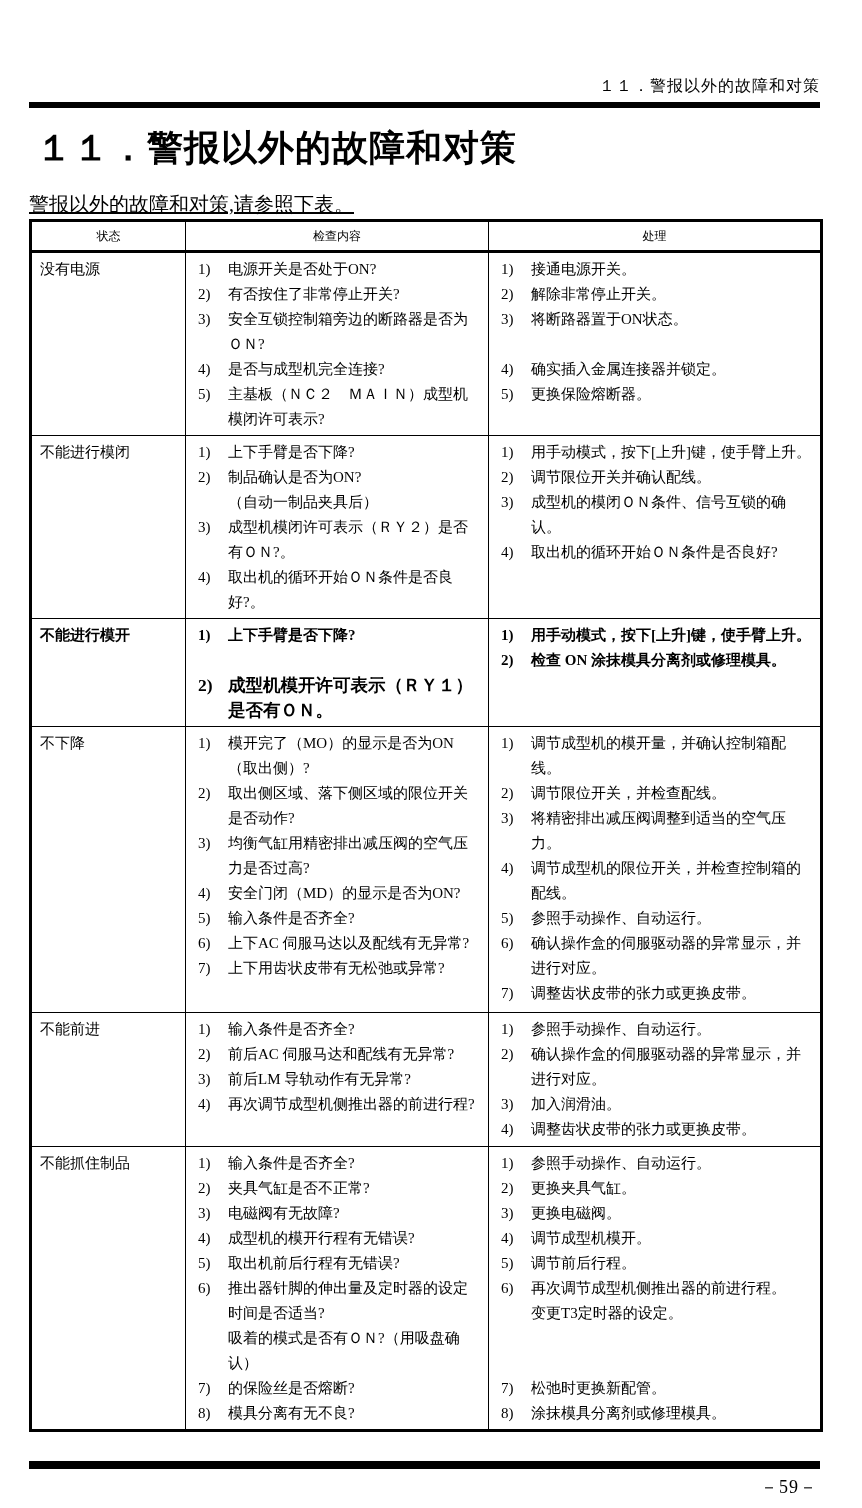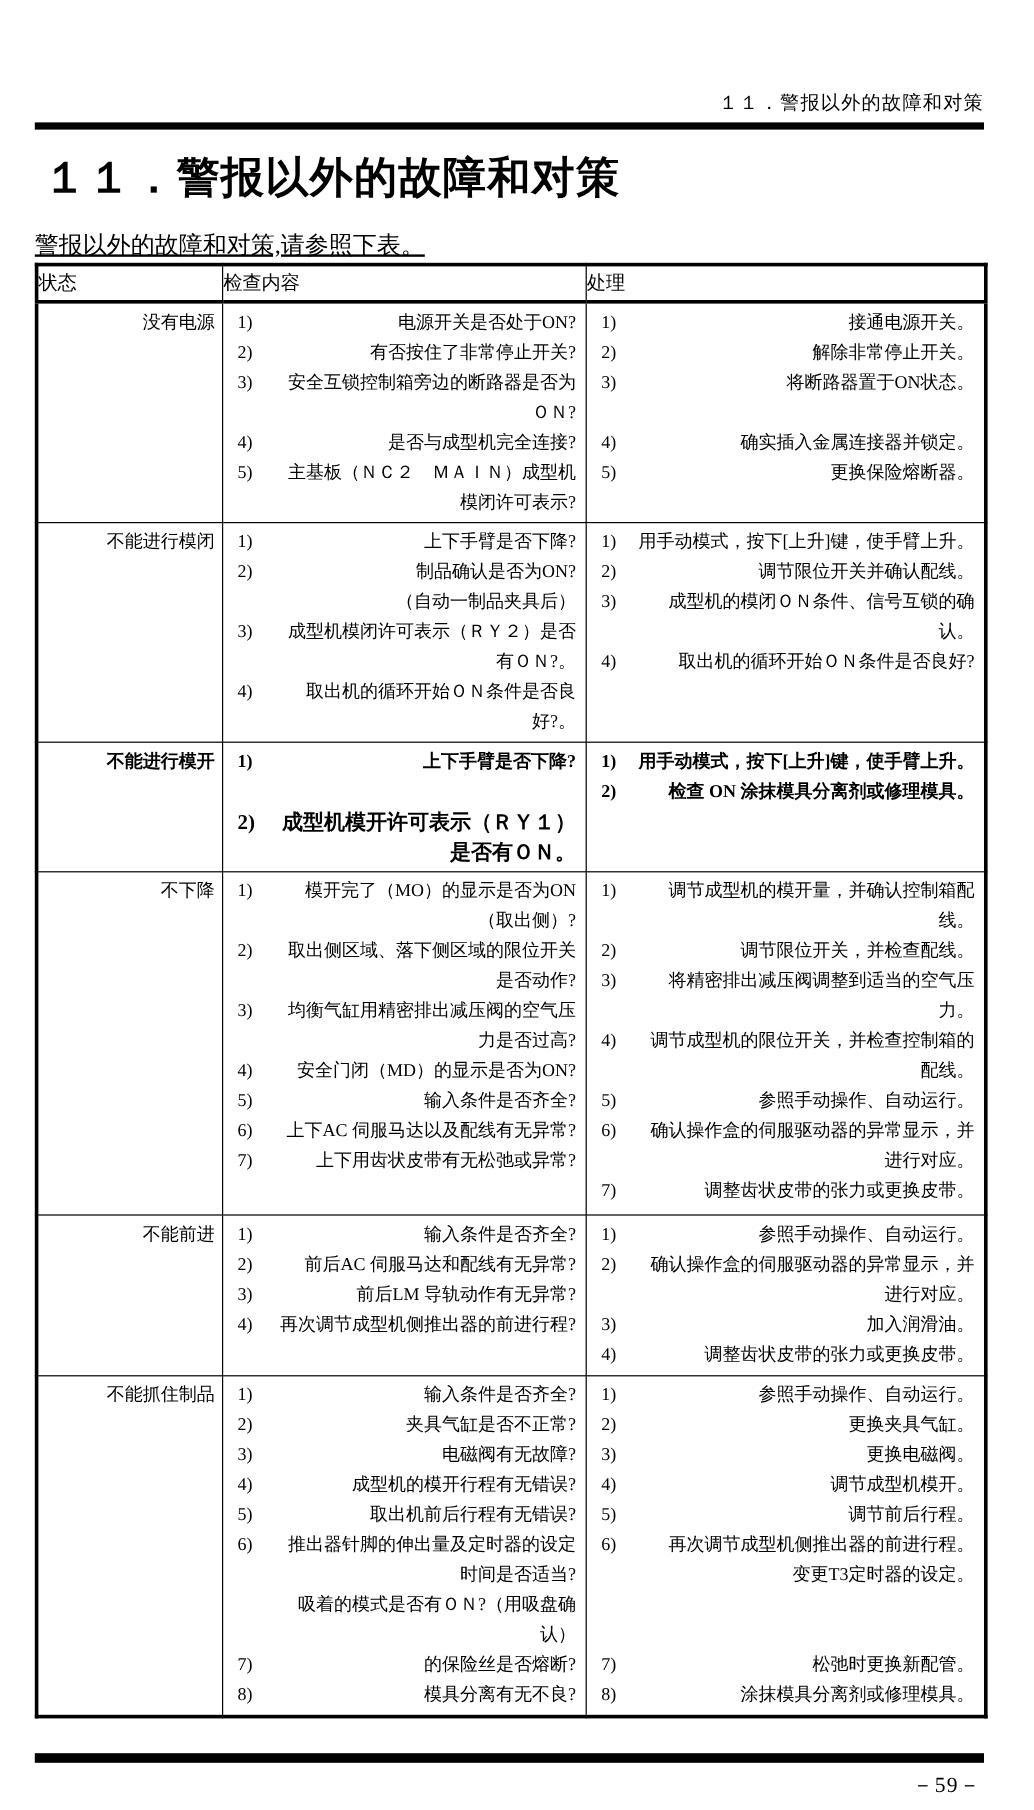--- a/index.html
+++ b/index.html
@@ -21,30 +21,30 @@
   }
   .intro{position:absolute;top:191px;left:29px;font-size:20px;text-decoration:underline;}
   table.main{
     position:absolute;top:219px;left:29px;width:791px;
     border-collapse:collapse;table-layout:fixed;
     border:3px solid #000;
   }
   th,td{border:1px solid #000;padding:0;}
   thead tr{height:31px;}
   thead th{
-    font-size:16px;font-weight:normal;text-align:left;vertical-align:middle;
+    font-size:12px;font-weight:normal;text-align:center;vertical-align:middle;
     border-bottom:3px solid #000;
   }
   tbody tr:nth-child(1){height:182px;}
   tbody tr:nth-child(2){height:180px;}
   tbody tr:nth-child(3){height:106px;font-weight:bold;}
   tbody tr:nth-child(4){height:286px;margin-left:36px;}
   tbody tr:nth-child(5){height:134px;}
   tbody tr:nth-child(6){height:283px;}
-  td{font-size:15px;line-height:25px;vertical-align:top;text-align:right;}
+  td{font-size:15px;line-height:25px;vertical-align:top;}
   td.status{padding:4px 6px 3px 8px;}
   td.checks,td.actions{padding:4px 8px 3px 12px;}
   .item{position:relative;padding-left:30px;white-space:pre-line;}
   .item .num{position:absolute;left:0;top:0;white-space:nowrap;}
   .item.big{font-size:17.5px;}
   .gap1{margin-top:25px;}
   .gap2{margin-top:50px;}
   .page-number{
     position:absolute;top:1475px;right:44px;
     font-size:18px;letter-spacing:1px;

